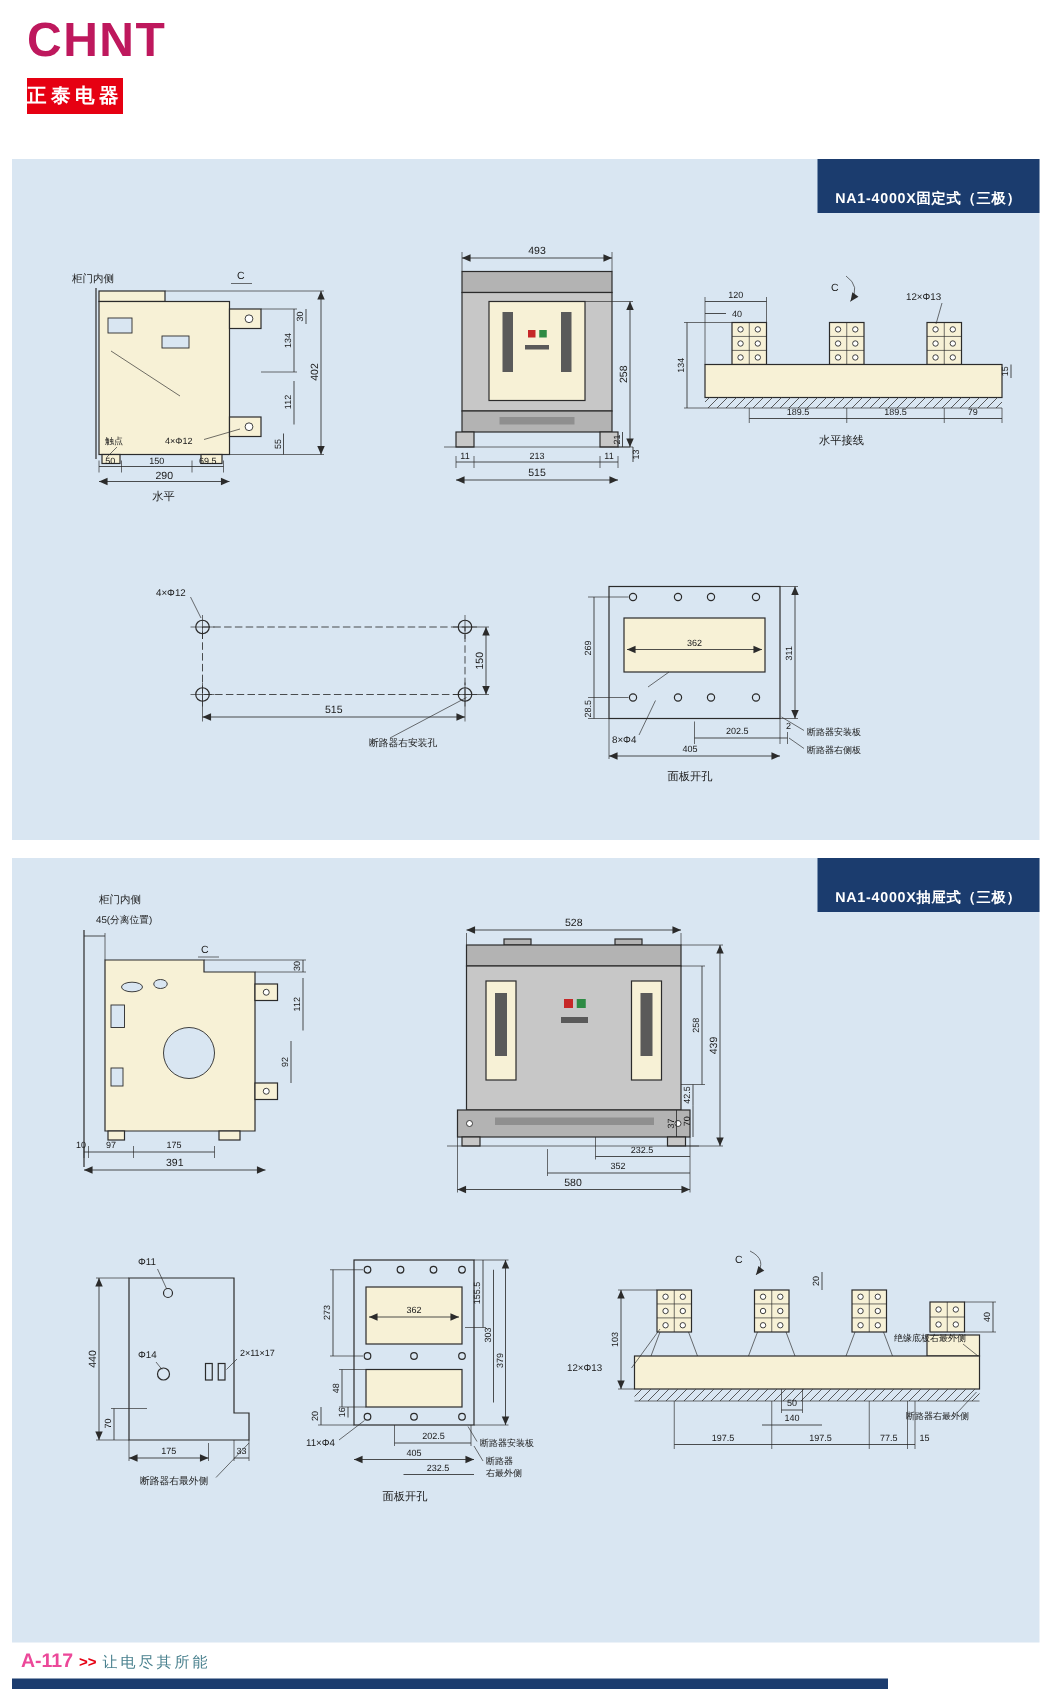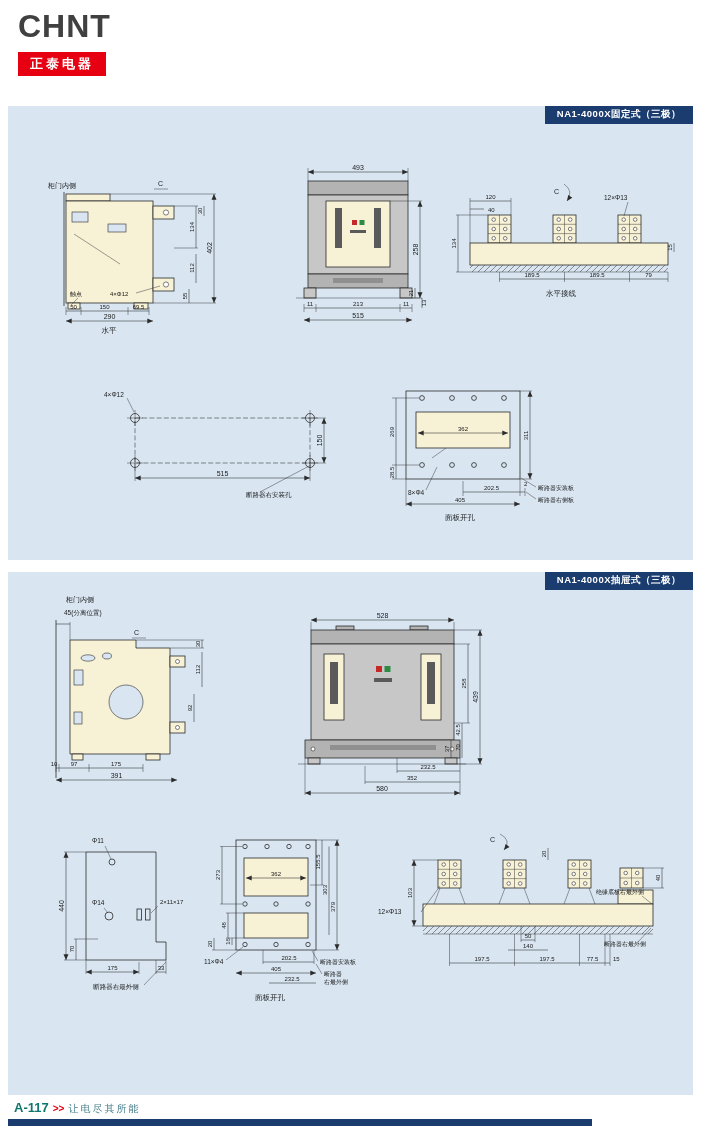--- a/index.html
+++ b/index.html
@@ -1,28 +1,28 @@
 <!DOCTYPE html>
 <html><head>
 <meta charset="utf-8">
 <style>
   html,body{margin:0;padding:0;background:#fff;}
   .page{position:relative;width:701px;height:1129px;background:#fff;overflow:hidden;
         font-family:"Liberation Sans",sans-serif;}
   
-  .logo{position:absolute;left:18px;top:8px;font-size:32px;font-weight:800;color:#404040;
+  .logo{position:absolute;left:18px;top:8px;font-size:32px;font-weight:800;color:#be185d;
         letter-spacing:1px;}
   .brand-banner{position:absolute;left:18px;top:52px;background:#e60012;color:#fff;
-        font-size:13px;font-weight:bold;letter-spacing:3px;padding:3px 12px;}
+        font-size:13px;font-weight:bold;letter-spacing:3px;padding:3px 0;}
   
   .panel{position:absolute;left:8px;width:685px;background:#d9e6f2;}
   .p1{top:106px;height:454px;}
   .p2{top:572px;height:523px;}
   .panel-title{position:absolute;top:0;right:0;background:#1b3c6e;color:#fff;
-        font-size:9.5px;font-weight:bold;padding:2px 12px 3px;letter-spacing:.5px;}
+        font-size:9.5px;font-weight:bold;padding:20px 12px 3px;letter-spacing:.5px;}
   .panel svg{position:absolute;left:0;top:0;}
   
   svg text{font-family:"Liberation Sans",sans-serif;font-size:7px;fill:#1a1a1a;}
   svg .t6{font-size:6px;} svg .t65{font-size:6.5px;} svg .t75{font-size:7.5px;}
   svg .mid{text-anchor:middle;}
   .ln{stroke:#2b2b2b;stroke-width:.8;fill:none;}
   .thin{stroke:#2b2b2b;stroke-width:.45;fill:none;}
   .dim{stroke:#2b2b2b;stroke-width:.55;fill:none;}
   .dash{stroke:#2b2b2b;stroke-width:.55;fill:none;stroke-dasharray:5 2.2;}
   .cream{fill:#f7f1d6;stroke:#2b2b2b;stroke-width:.8;}
@@ -30,21 +30,21 @@
   .gray{fill:#c7c7c7;stroke:#2b2b2b;stroke-width:.8;}
   .gray2{fill:#b3b3b3;stroke:#2b2b2b;stroke-width:.8;}
   .dark{fill:#5a5a5a;stroke:none;}
   .dark2{fill:#8f8f8f;stroke:none;}
   .hole{fill:#fff;stroke:#2b2b2b;stroke-width:.6;}
   .holeB{fill:none;stroke:#2b2b2b;stroke-width:.8;}
   .dm1{marker-start:url(#as1);marker-end:url(#ae1);}
   .dm2{marker-start:url(#as2);marker-end:url(#ae2);}
   
   .footer{position:absolute;left:14px;top:1098px;height:20px;}
-  .footer .pg{font-size:13px;font-weight:bold;color:#0f766e;}
+  .footer .pg{font-size:13px;font-weight:bold;color:#ec4899;}
   .footer .sep{font-size:10px;font-weight:bold;color:#e60012;margin:0 4px;}
   .footer .slogan{font-size:10px;color:#49808e;letter-spacing:2px;}
   .bottom-bar{position:absolute;left:8px;top:1119px;width:584px;height:7px;background:#1b3c6e;}
 </style>
 </head>
 <body>
 
 <div class="page">
 
   <div class="logo">CHNT</div>

